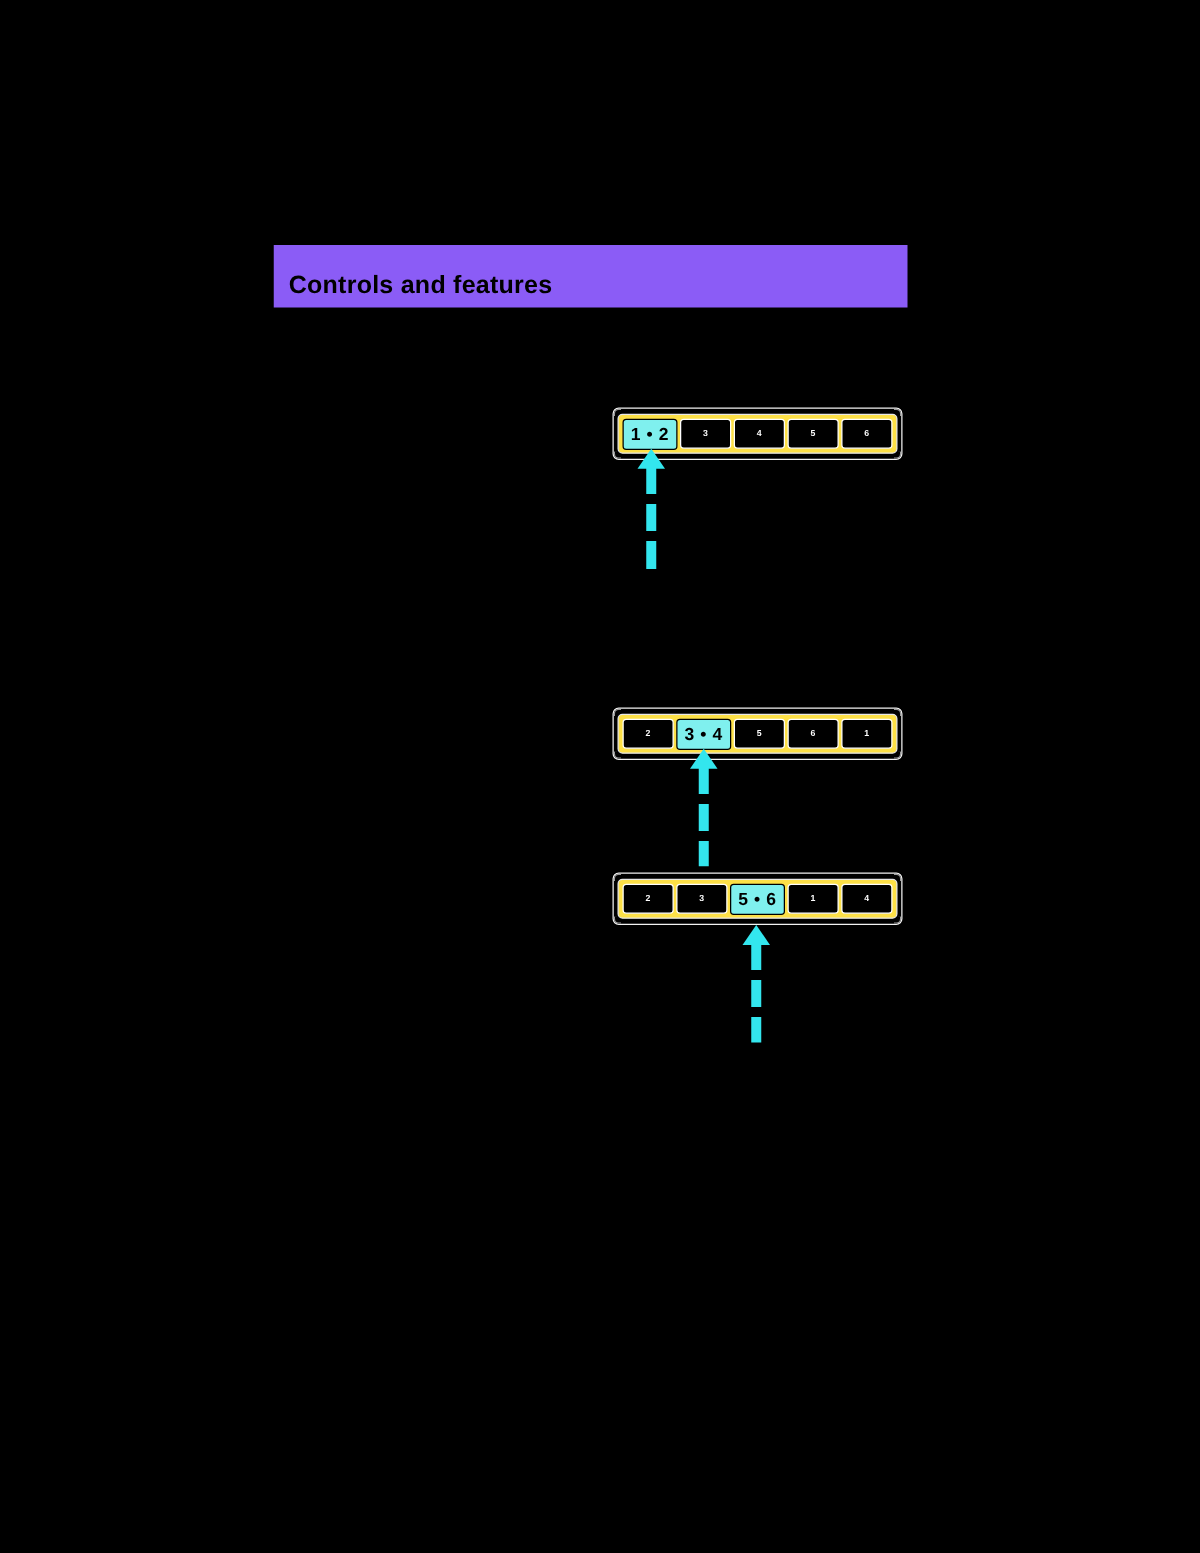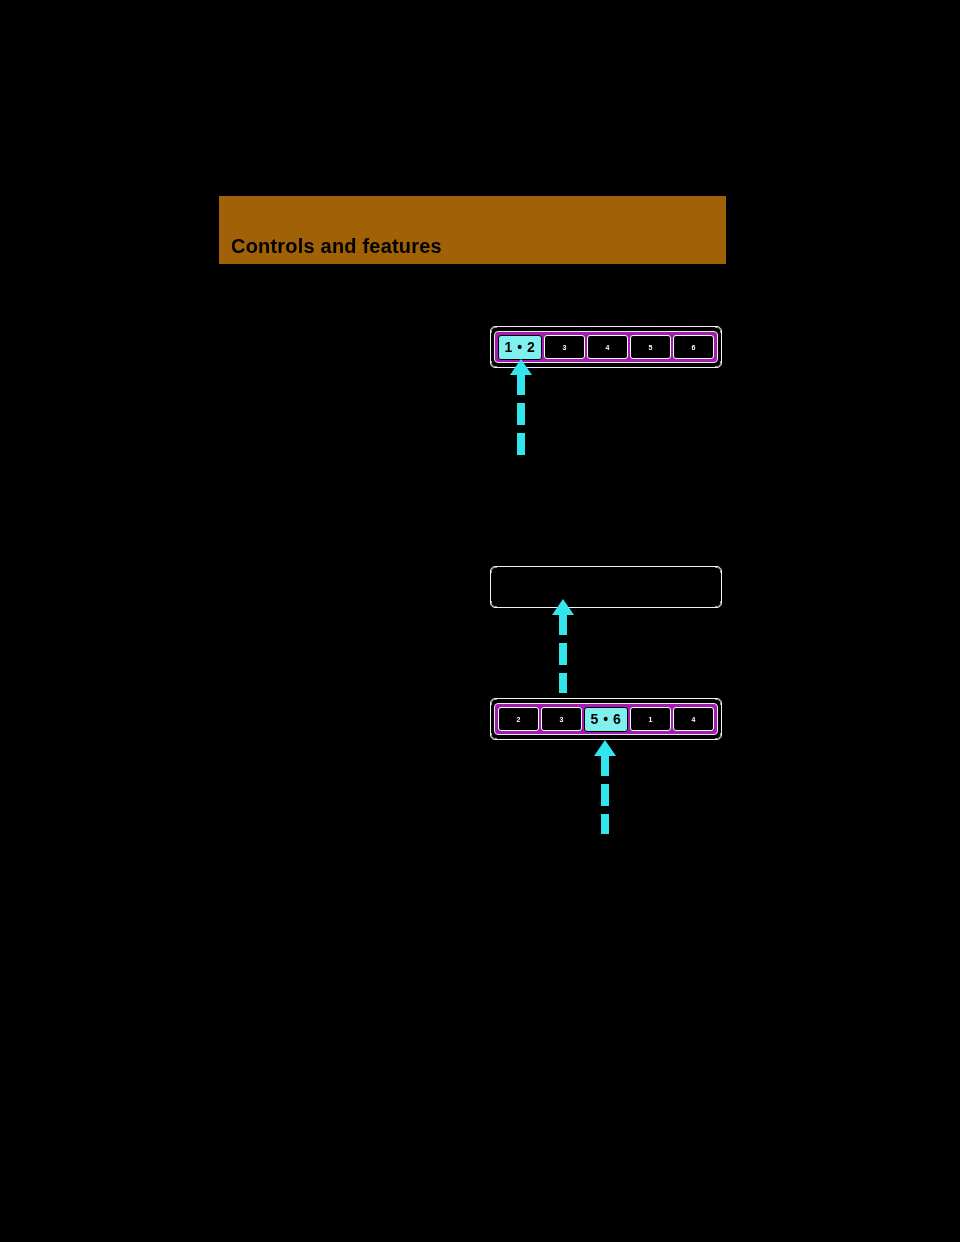--- a/index.html
+++ b/index.html
@@ -12,22 +12,22 @@
   .page {
     position:relative;
     width:960px; height:1242px;
     background:#000000;
   }
 
   
   .header-band {
     position:absolute;
     left:219px; top:196px;
-    width:507px; height:68px;
-    background:#a16207;
+    width:507px; height:50px;
+    background:#8b5cf6;
     display:flex;
     align-items:flex-end;
   }
   .header-title {
     font-size:20px;
     font-weight:bold;
     color:#000000;
     letter-spacing:0.2px;
     padding:0 0 8px 12px;
     line-height:1;
@@ -47,21 +47,21 @@
     border-radius:5px;
     background:#000000;
   }
   
   .panel-inner {
     position:absolute;
     left:4px; top:5px;
     right:4px; bottom:5px;
     border:1px solid #e8e8e8;
     border-radius:4px;
-    background:#a21caf;
+    background:#fde047;
     display:flex;
     align-items:center;
     justify-content:space-between;
     padding:0 3px;
   }
   
   .corner {
     position:absolute;
     width:6px; height:6px;
     border-color:#9a9a9a;
@@ -163,20 +163,27 @@
     <span class="arrow-head"></span>
     <span class="arrow-shaft" style="height:86px;"></span>
   </div>
 
   <div class="preset-panel" style="left:490px; top:566px;">
     <div class="panel-outer"></div>
     <span class="corner tl"></span>
     <span class="corner tr"></span>
     <span class="corner bl"></span>
     <span class="corner br"></span>
+    <div class="panel-inner">
+      <div class="preset-key">2</div>
+      <div class="preset-key selected">3 • 4</div>
+      <div class="preset-key">5</div>
+      <div class="preset-key">6</div>
+      <div class="preset-key">1</div>
+    </div>
   </div>
 
   <div class="callout-arrow" style="left:552px; top:599px; height:95px;">
     <span class="arrow-head"></span>
     <span class="arrow-shaft" style="height:80px;"></span>
   </div>
 
   <div class="preset-panel" style="left:490px; top:698px;">
     <div class="panel-outer"></div>
     <span class="corner tl"></span>

